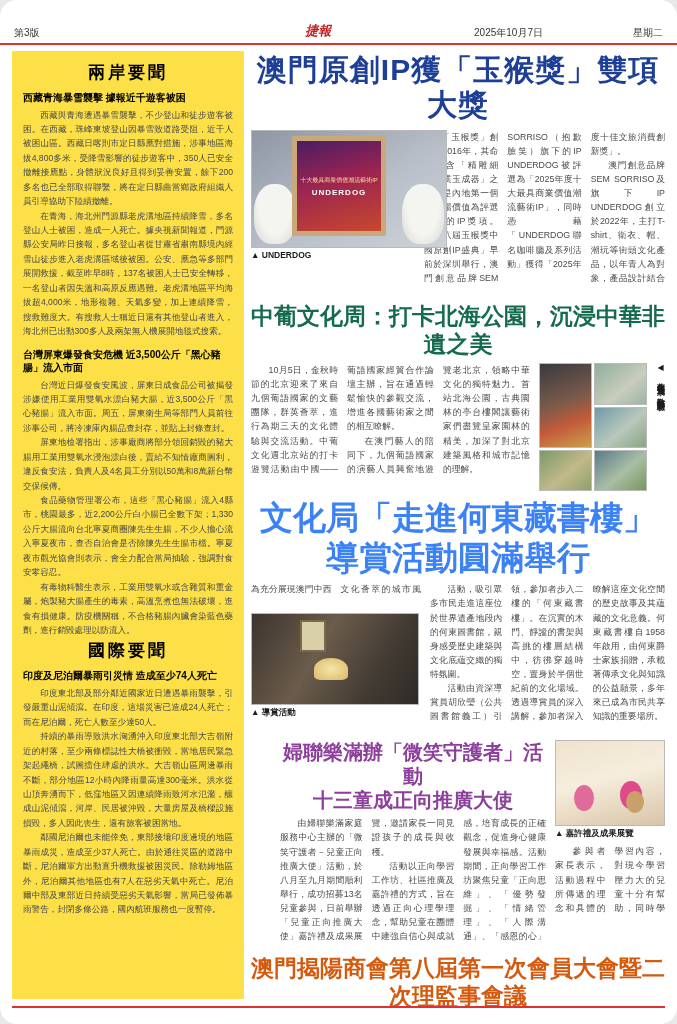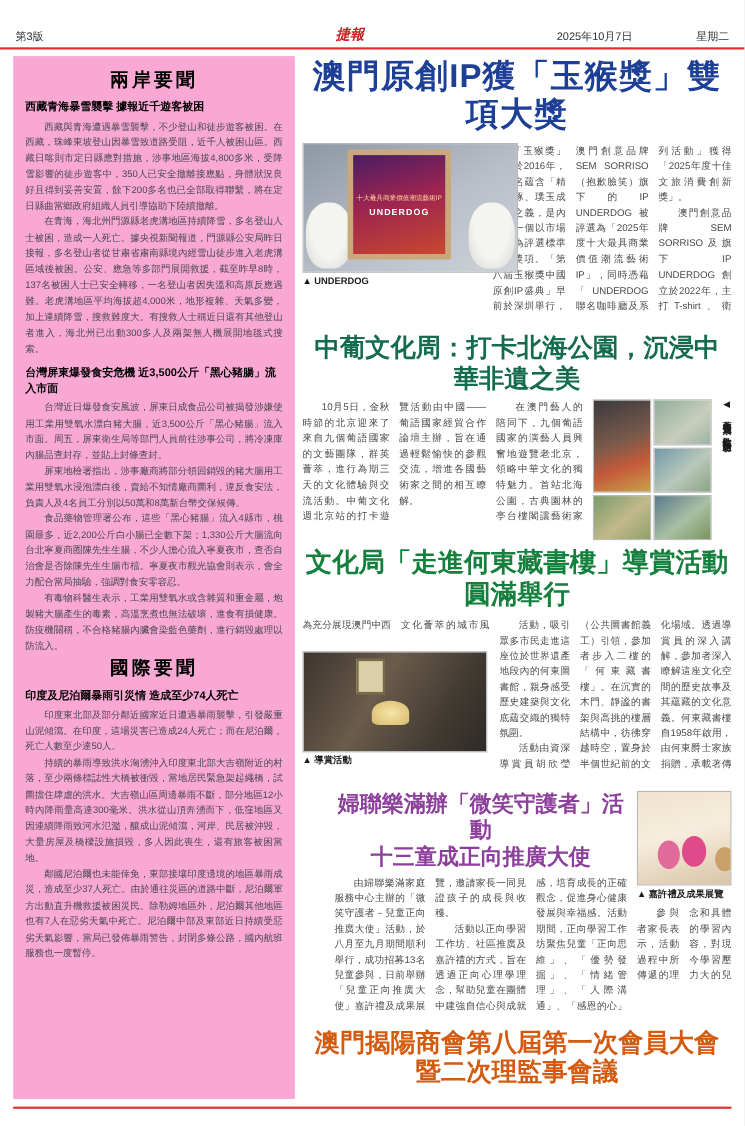--- a/index.html
+++ b/index.html
@@ -1,39 +1,39 @@
 <!DOCTYPE html>
 <html><head>
 <meta charset="utf-8">
 <style>
   html,body{margin:0;padding:0;background:#e9e9e9;}
   .page{position:relative;width:677px;height:1024px;margin:0 auto;background:#ffffff;
-        overflow:hidden;font-family:"Liberation Sans","DejaVu Sans",sans-serif;color:#222;}
+        overflow:hidden;font-family:"Liberation Sans","DejaVu Sans",sans-serif;color:#222;border-radius:17px;}
   
   .masthead-row{display:flex;align-items:flex-end;padding:22px 14px 3px 14px;
                 border-bottom:2px solid #e03030;font-size:10px;color:#333;}
   .mh-left{flex:1;}
   .mh-center{flex:1;text-align:center;}
-  .mh-right{flex:1.2;display:flex;justify-content:flex-end;gap:58px;}
+  .mh-right{flex:1.2;display:flex;justify-content:flex-end;gap:90px;}
   .masthead{color:#c42323;font-family:"Liberation Serif","DejaVu Serif",serif;
             font-style:italic;font-weight:bold;font-size:13px;}
   
   .content{display:flex;gap:7px;padding:6px 12px 0 12px;}
-  .left-panel{width:256px;background:#f9a8d4;padding:8px 11px;height:948px;overflow:hidden;box-sizing:border-box;}
+  .left-panel{width:232px;background:#fde047;padding:8px 11px;height:948px;overflow:hidden;box-sizing:border-box;}
   .sec-title{font-size:17px;font-weight:bold;text-align:center;letter-spacing:3px;color:#000;margin:2px 0 7px 0;}
   .left-panel h3{font-size:10px;font-weight:bold;color:#000;margin:9px 0 3px 0;line-height:1.35;}
   .left-panel h3.first{margin-top:2px;}
   .left-panel p{font-size:8.6px;line-height:1.68;text-align:justify;text-indent:2em;margin:0;color:#46484c;}
   .right-area{flex:1;min-width:0;}
   
   .main-headline{font-size:30px;font-weight:bold;color:#1e3f96;text-align:center;
                  letter-spacing:1px;margin:2px 0 8px 0;line-height:1.15;}
   .hl{text-align:center;font-weight:bold;margin:7px 0 5px 0;line-height:1.2;}
   .hl.green{color:#156b4f;font-size:23px;}
-  .hl.pink{color:#15803d;font-size:24px;}
+  .hl.pink{color:#3b82f6;font-size:33px;}
   .hl.purple{color:#8c3f9b;font-size:20px;margin:0 0 4px 0;}
   .hl.orange{color:#d45a10;font-size:23px;}
   
   .body p{font-size:8.8px;line-height:1.6;text-align:justify;text-indent:2em;margin:0;color:#4a4a4a;}
   .cols2{column-count:2;column-gap:9px;}
   .cols3{column-count:3;column-gap:9px;}
   .art{display:flex;gap:9px;}
   figure{margin:0;}
   figcaption,.cap{font-size:8.5px;font-weight:bold;color:#1c1c1c;margin:2px 0 4px 0;}
   .photo{position:relative;overflow:hidden;border:1px solid #b9b9b9;box-sizing:border-box;}

